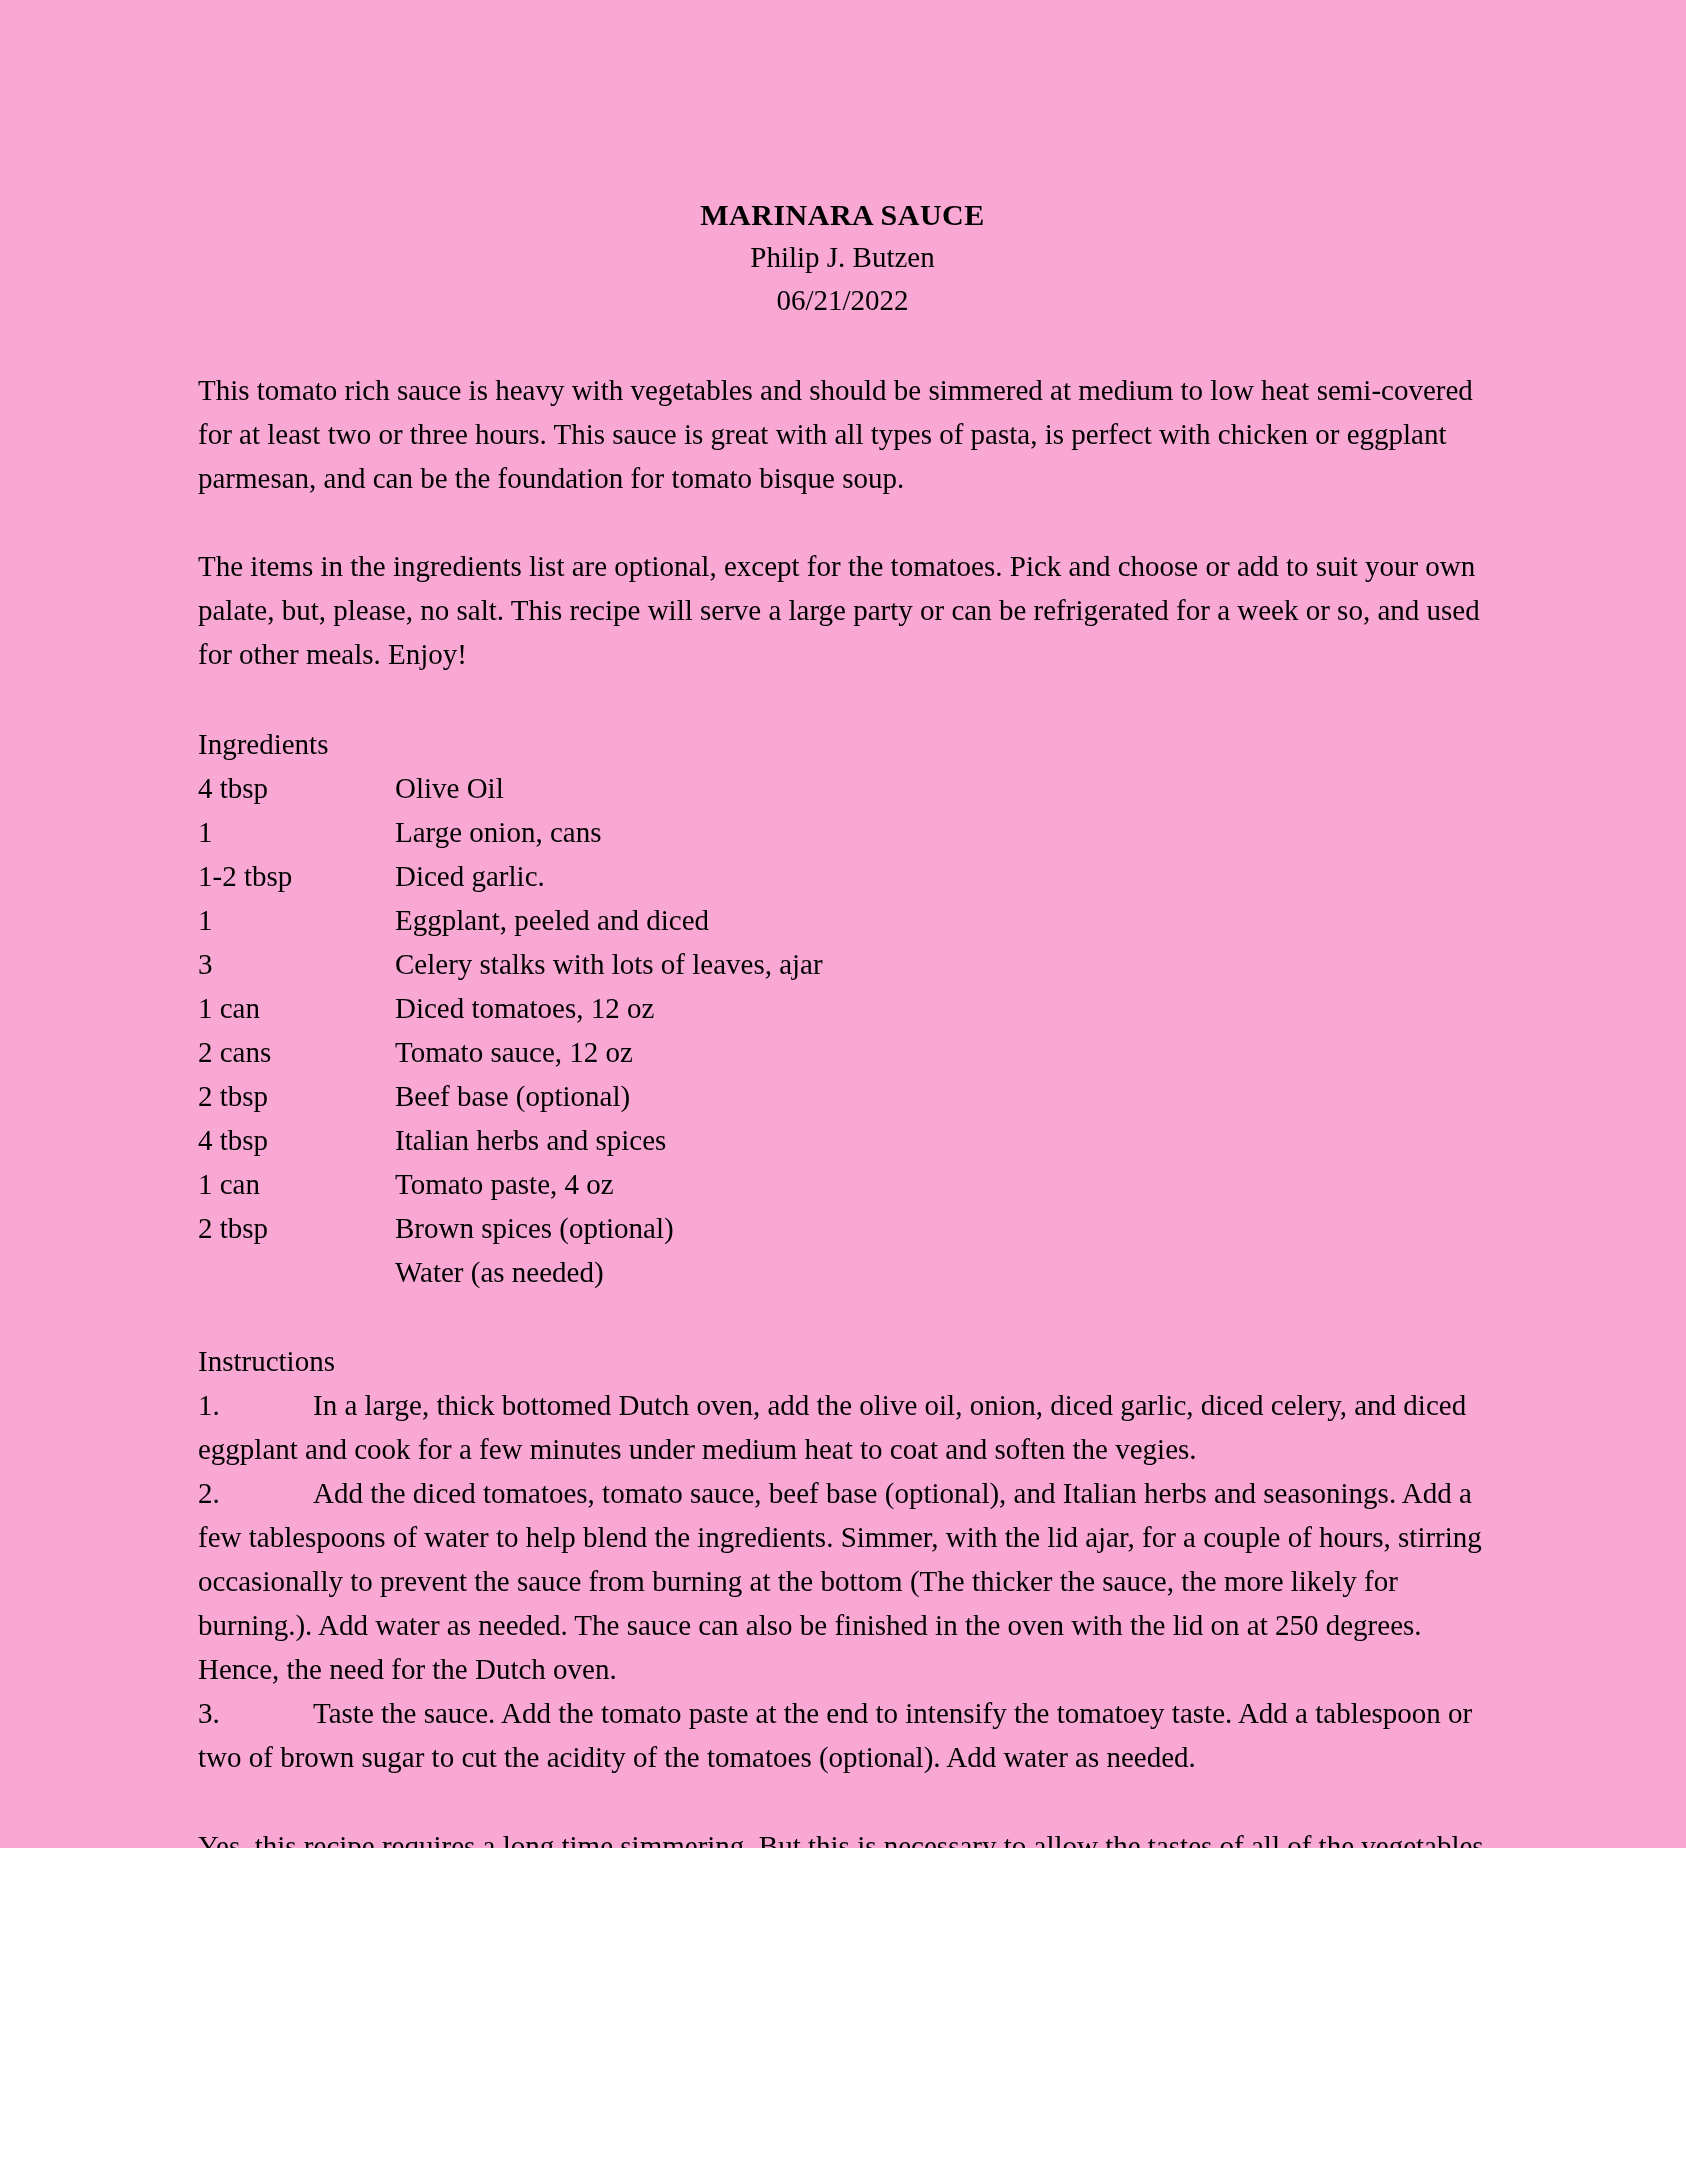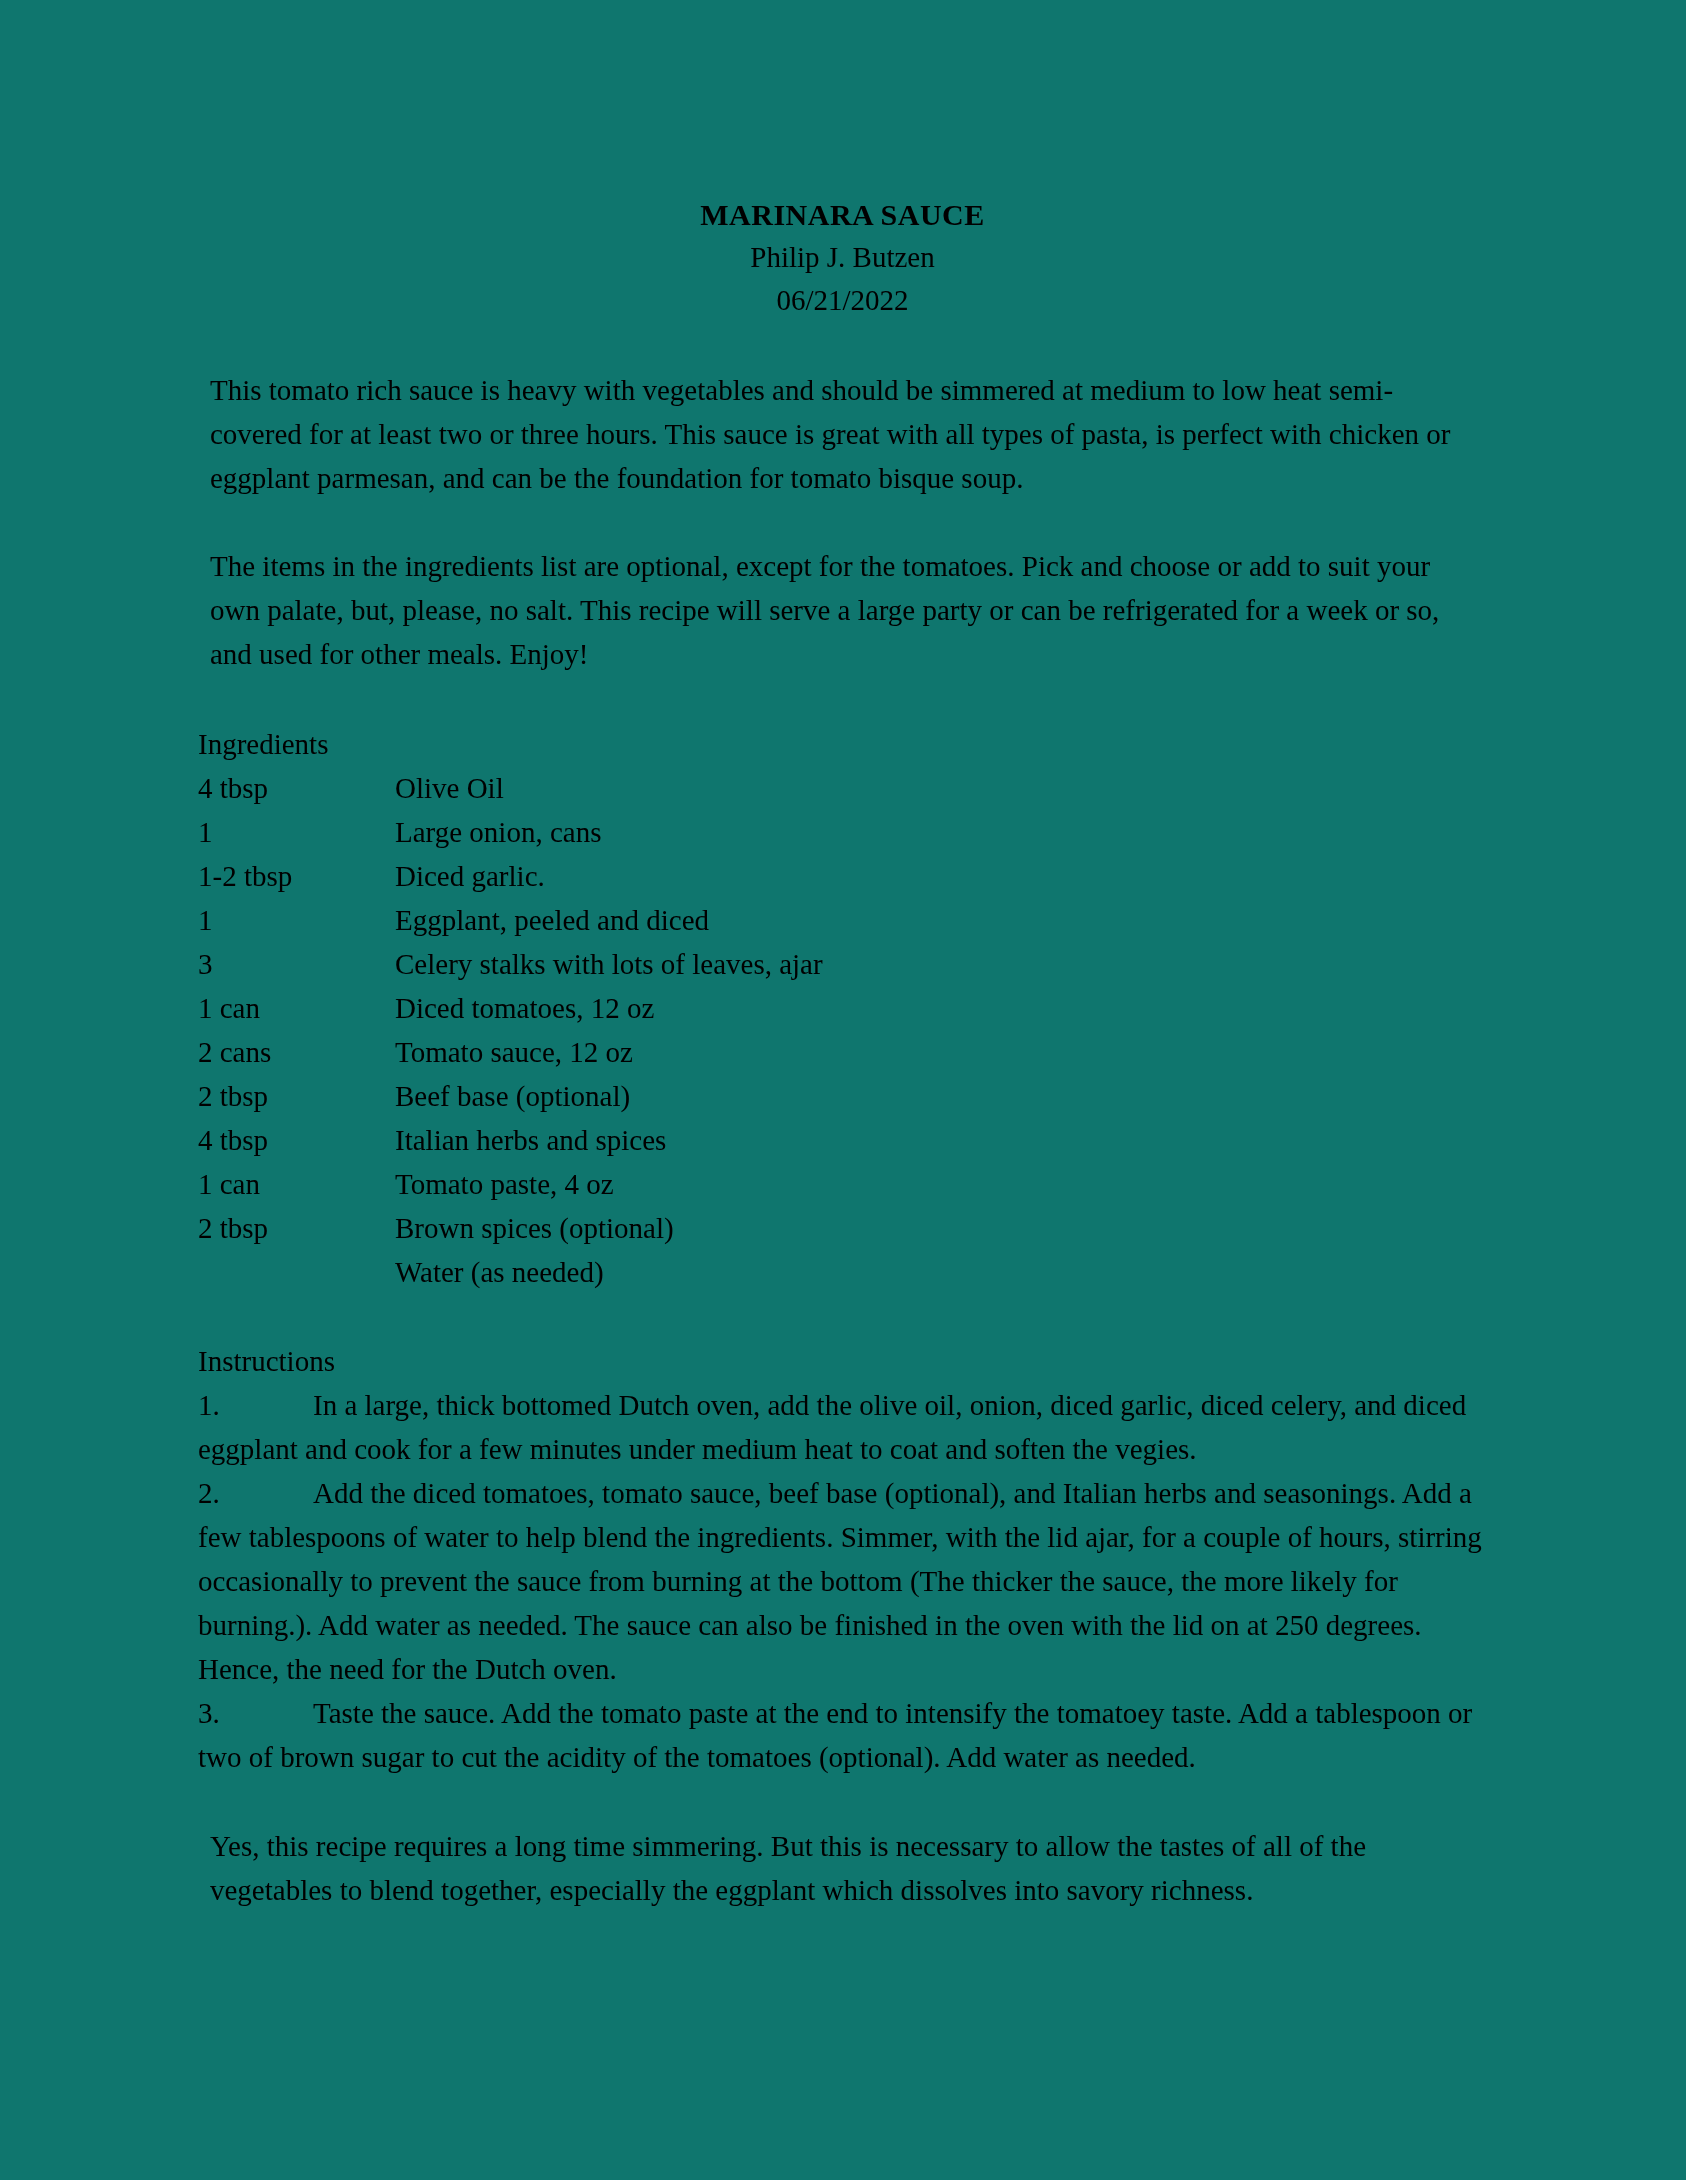--- a/index.html
+++ b/index.html
@@ -8,22 +8,22 @@
     background: #ffffff;
   }
   body {
     font-family: "Liberation Serif", "DejaVu Serif", serif;
     color: #000000;
     -webkit-font-smoothing: antialiased;
   }
   .page {
     position: relative;
     width: 1686px;
-    height: 2180px;
-    background: #0f766e;
+    height: 1848px;
+    background: #f9a8d4;
     overflow: hidden;
     box-sizing: border-box;
   }
   .content {
     position: absolute;
     left: 198px;
     top: 0;
     width: 1289px;
   }
 
@@ -47,21 +47,21 @@
   .doc-date {
     font-size: 29px;
     line-height: 43px;
     margin: 0;
   }
 
   
   .para {
     font-size: 29px;
     line-height: 44px;
-    margin: 12px;
+    margin: 0;
     text-align: left;
   }
   .para-intro-1 { margin-top: 46px; }
   .para-intro-2 { margin-top: 44px; }
   .para-closing { margin-top: 45px; }
 
   
   .section-heading {
     font-size: 29px;
     font-weight: normal;

